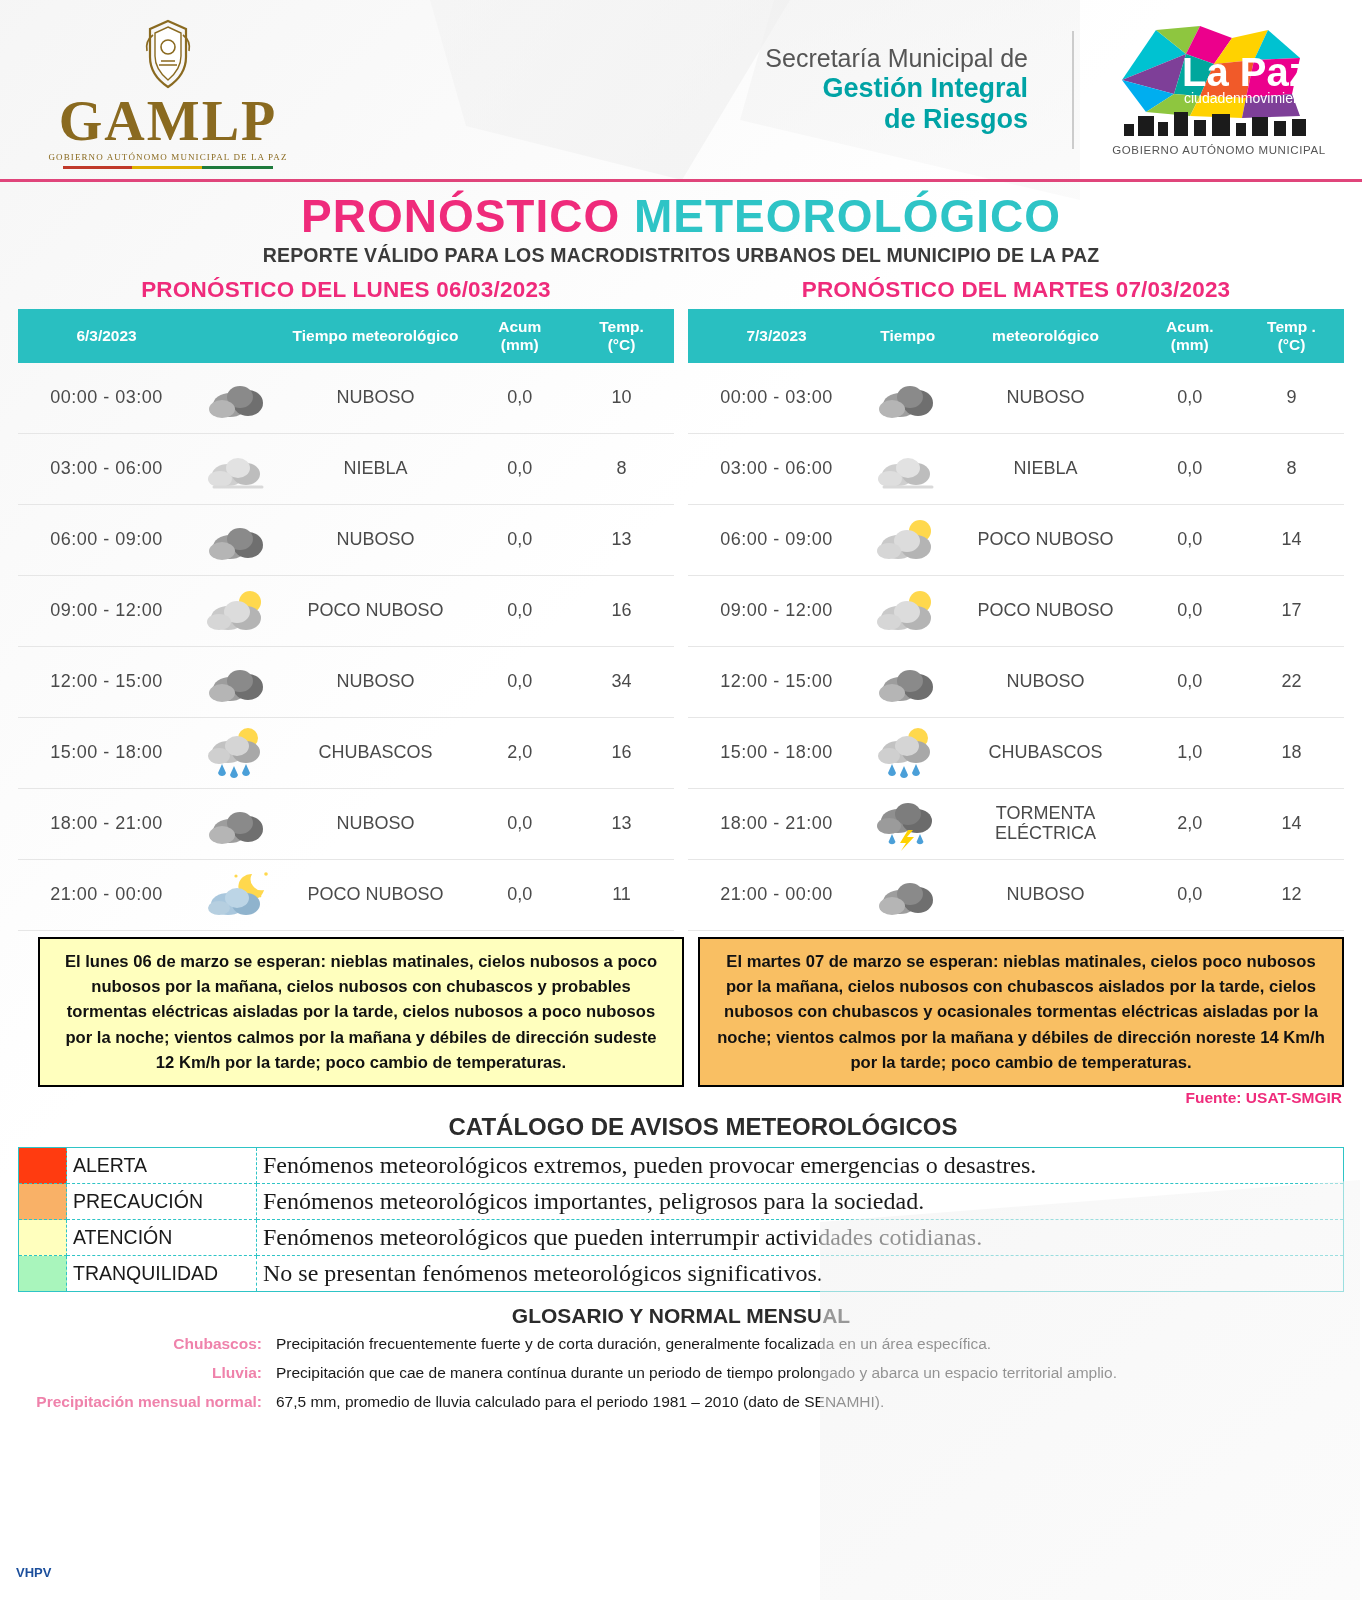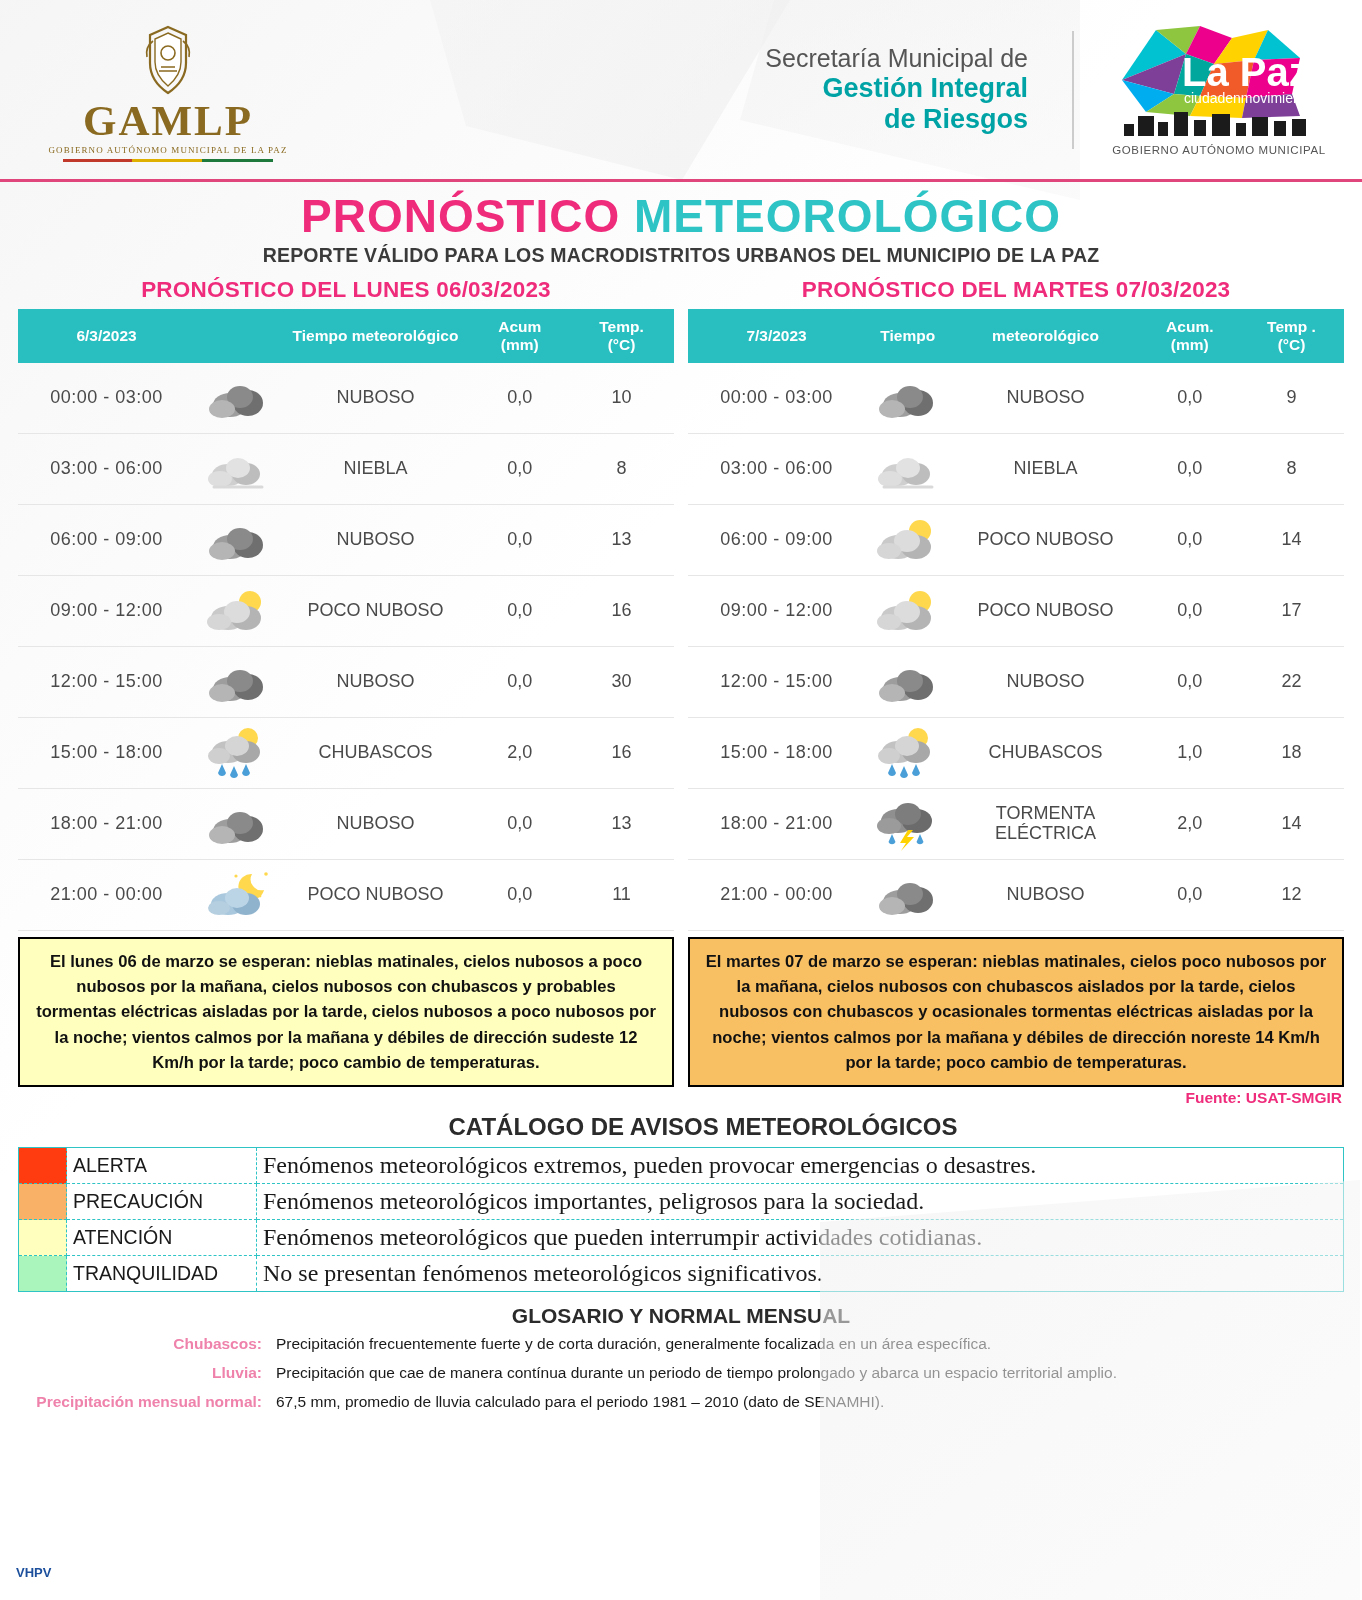--- a/index.html
+++ b/index.html
@@ -33,21 +33,21 @@
     display: flex;
     align-items: center;
     padding: 0 18px;
     border-bottom: 3px solid #e0457b;
   }
   .gamlp { width: 300px; text-align: center; padding-top: 6px; }
   .gamlp .crest { width: 74px; height: 74px; margin: 0 auto 2px; position: relative; }
   .gamlp .crest svg { display: block; }
   .gamlp .word {
     font-family: "Liberation Serif", serif;
-    font-size: 43px;
+    font-size: 56px;
     letter-spacing: 2px;
     color: #8a6a20;
     font-weight: bold;
     line-height: 1;
   }
   .gamlp .sub {
     font-family: "Liberation Serif", serif;
     font-size: 9px;
     letter-spacing: 1.1px;
     color: #8a6a20;
@@ -136,21 +136,21 @@
   .sumbox {
     flex: 1;
     border: 2px solid #000;
     padding: 10px 14px;
     font-size: 16.6px;
     line-height: 1.52;
     font-weight: bold;
     color: #111;
     text-align: center;
   }
-  .sumbox.yellow { background: #ffffbe; }
+  .sumbox.yellow { background: #ffffbe; margin-left: 20px; }
   .sumbox.orange { background: #f9bf63; }
 
   .fuente {
     text-align: right;
     padding: 2px 20px 0 0;
     color: #ef2b7b;
     font-size: 15.5px;
   }
   .fuente b { font-weight: bold; }
   .fuente .plain { color: #ef2b7b; font-weight: bold; }
@@ -355,21 +355,21 @@
                   <g>
                     <ellipse cx="30" cy="34" rx="17" ry="12" fill="#9d9d9d"></ellipse>
                     <ellipse cx="48" cy="32" rx="15" ry="13" fill="#6f6f6f"></ellipse>
                     <ellipse cx="40" cy="26" rx="13" ry="11" fill="#8a8a8a"></ellipse>
                     <ellipse cx="22" cy="38" rx="13" ry="9" fill="#b5b5b5"></ellipse>
                   </g>
                 </svg>
               </td>
               <td class="desc">NUBOSO</td>
               <td>0,0</td>
-              <td>30</td>
+              <td>34</td>
             </tr>
             <tr>
               <td class="time">15:00  -  18:00</td>
               <td class="icon">
                 <svg width="76" height="54" viewBox="0 0 76 54">
                   <circle cx="48" cy="12" r="10" fill="#ffd84d"></circle>
                   <g>
                     <ellipse cx="28" cy="26" rx="16" ry="11" fill="#c2c2c2"></ellipse>
                     <ellipse cx="46" cy="26" rx="14" ry="11" fill="#a8a8a8"></ellipse>
                     <ellipse cx="37" cy="20" rx="12" ry="10" fill="#d5d5d5"></ellipse>

